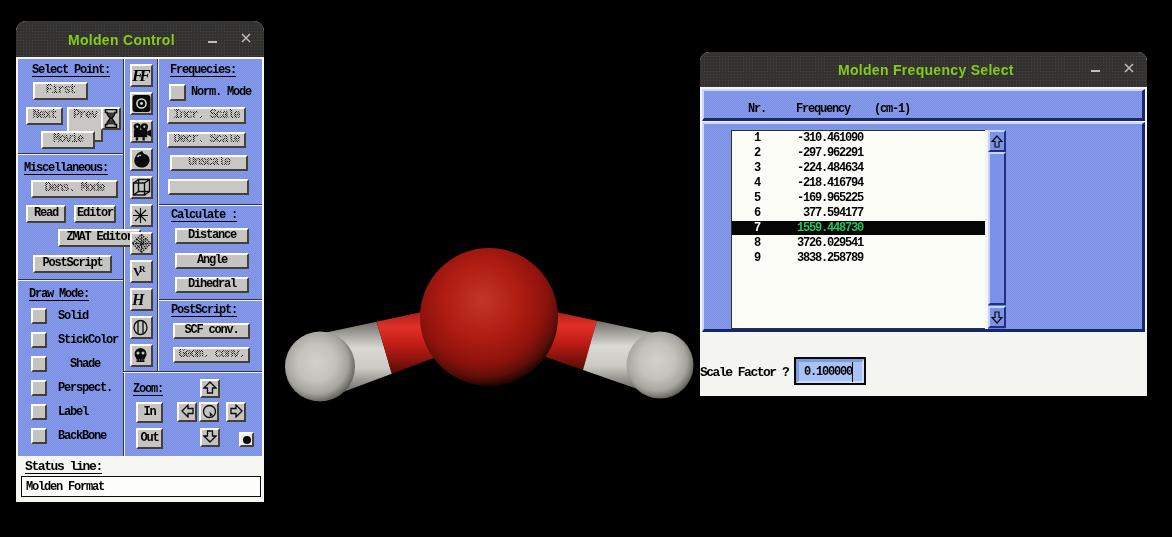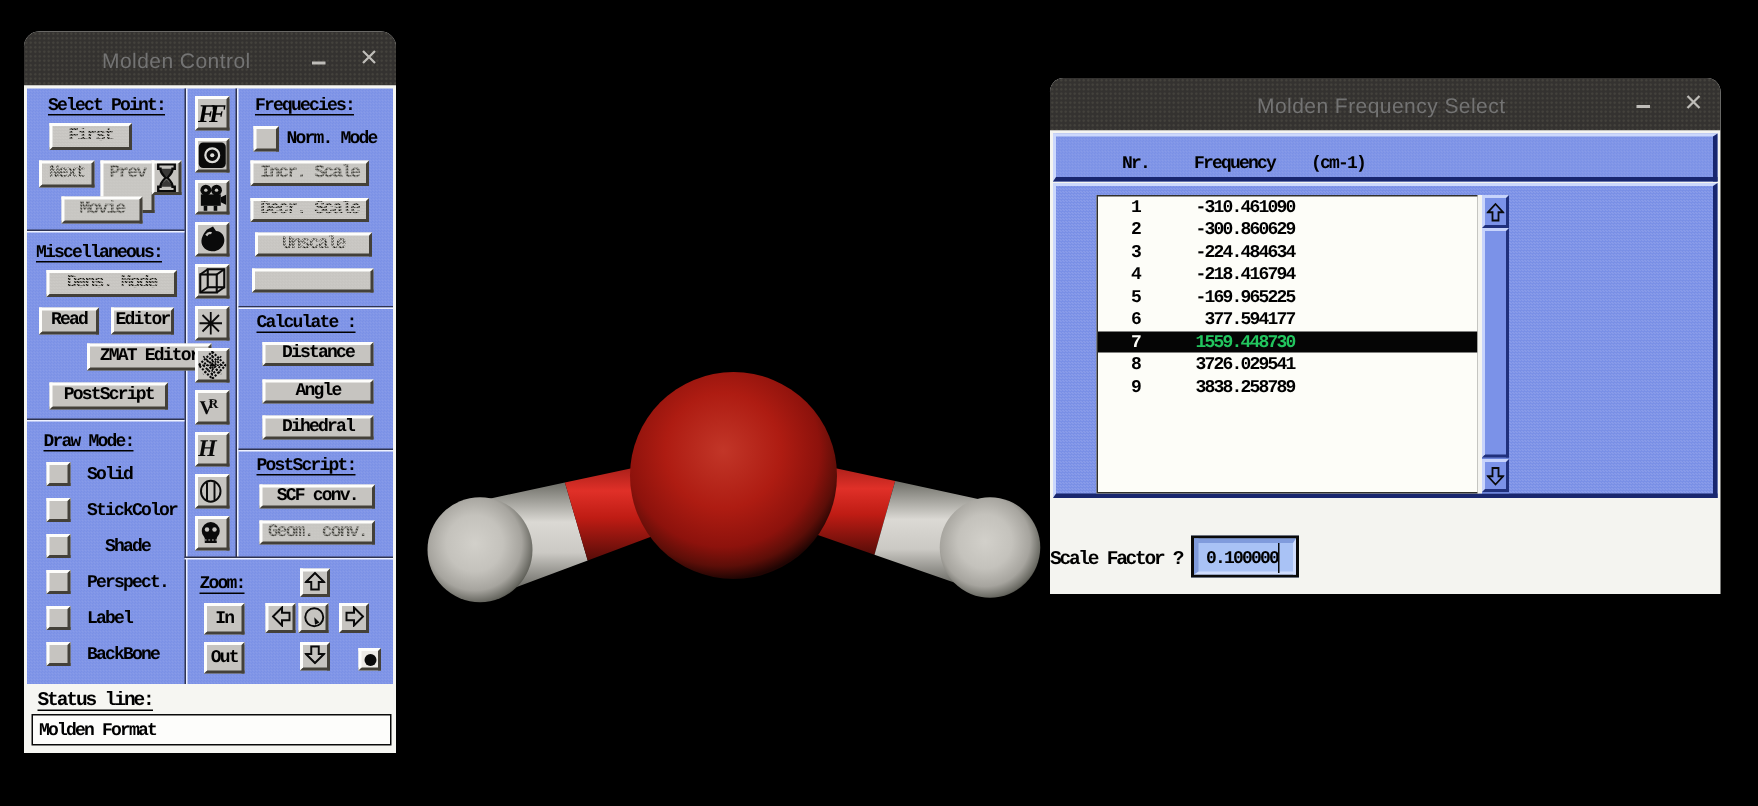--- a/index.html
+++ b/index.html
@@ -4,21 +4,21 @@
 <style>
 * { margin:0; padding:0; box-sizing:border-box; }
 html,body { width:1172px; height:537px; background:#000; overflow:hidden; }
 body { position:relative; font-family:"Liberation Mono", monospace; }
 .abs { position:absolute; }
 .titlebar {
   position:absolute; background-color:#343230;
   background-image: radial-gradient(rgba(180,180,150,0.13) 0.7px, transparent 0.9px);
   background-size:3px 3px;
 }
-.ttext { position:absolute; font-family:"Liberation Sans",sans-serif; font-weight:normal; font-size:14px; color:#737373; letter-spacing:0.3px; white-space:pre; }
+.ttext { position:absolute; font-family:"Liberation Sans",sans-serif; font-weight:bold; font-size:14px; color:#84cc16; letter-spacing:0.3px; white-space:pre; }
 .tmin { position:absolute; width:9px; height:2px; background:#bfbdb9; }
 .blue { position:absolute; background-color:#7a90e6;
   background-image: conic-gradient(rgba(255,255,255,0.10) 90deg, transparent 90deg 180deg, rgba(255,255,255,0.10) 180deg 270deg, transparent 270deg);
   background-size:2px 2px; }
 .lbl { position:absolute; color:#000; font:bold 12px "Liberation Mono",monospace; letter-spacing:-1.2px; line-height:12px; border-bottom:1px solid #000; padding-bottom:0px; white-space:pre; }
 .txt { position:absolute; color:#000; font:bold 12px "Liberation Mono",monospace; letter-spacing:-1.2px; line-height:12px; white-space:pre; }
 .btn { position:absolute; background:#c6c4c0;
   border-top:2px solid #fdfdfb; border-left:2px solid #fdfdfb;
   border-bottom:2px solid #434039; border-right:2px solid #434039;
   color:#000; font:bold 12px "Liberation Mono",monospace; letter-spacing:-1.2px;
@@ -258,21 +258,21 @@
 
 <div class="blue" style="left:702px; top:89px; width:443px; height:32px; border-top:2px solid #ccd8fc; border-left:2px solid #ccd8fc; border-bottom:3px solid #18266e; border-right:3px solid #18266e;"></div>
 <div class="txt" style="left:748px; top:103px;">Nr.     Frequency    (cm-1)</div>
 
 <div class="blue" style="left:702px; top:122px; width:443px; height:210px; border-top:2px solid #ccd8fc; border-left:2px solid #ccd8fc; border-bottom:3px solid #18266e; border-right:3px solid #18266e;"></div>
 
 <div class="abs" style="left:731px; top:130px; width:255px; height:199px; background:#fdfdf8; border:1px solid #30302c;"></div>
 <div class="txt" style="left:736px; top:132px; width:24px; text-align:right;">1</div>
 <div class="txt" style="left:760px; top:132px; width:103px; text-align:right;">-310.461090</div>
 <div class="txt" style="left:736px; top:147px; width:24px; text-align:right;">2</div>
-<div class="txt" style="left:760px; top:147px; width:103px; text-align:right;">-300.860629</div>
+<div class="txt" style="left:760px; top:147px; width:103px; text-align:right;">-297.962291</div>
 <div class="txt" style="left:736px; top:162px; width:24px; text-align:right;">3</div>
 <div class="txt" style="left:760px; top:162px; width:103px; text-align:right;">-224.484634</div>
 <div class="txt" style="left:736px; top:177px; width:24px; text-align:right;">4</div>
 <div class="txt" style="left:760px; top:177px; width:103px; text-align:right;">-218.416794</div>
 <div class="txt" style="left:736px; top:192px; width:24px; text-align:right;">5</div>
 <div class="txt" style="left:760px; top:192px; width:103px; text-align:right;">-169.965225</div>
 <div class="txt" style="left:736px; top:207px; width:24px; text-align:right;">6</div>
 <div class="txt" style="left:760px; top:207px; width:103px; text-align:right;">377.594177</div>
 <div class="abs" style="left:732px; top:221px; width:253px; height:14px; background:#050505;"></div>
 <div class="txt" style="left:736px; top:222px; width:24px; text-align:right; color:#fdfdf8;">7</div>

